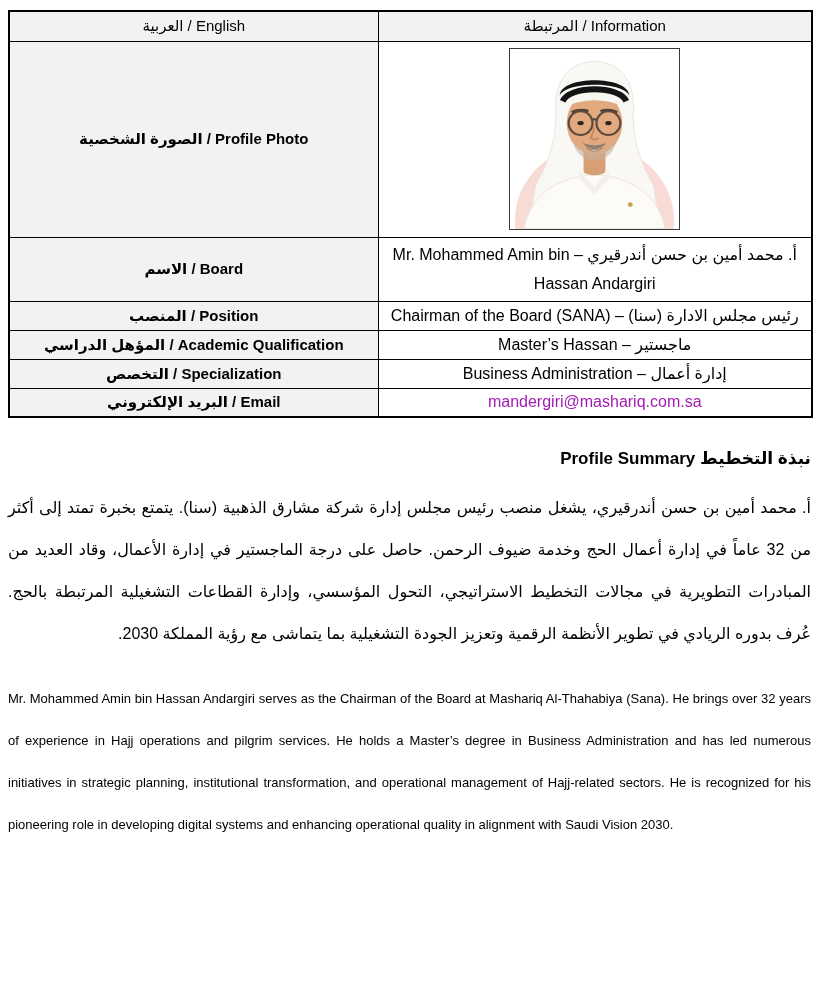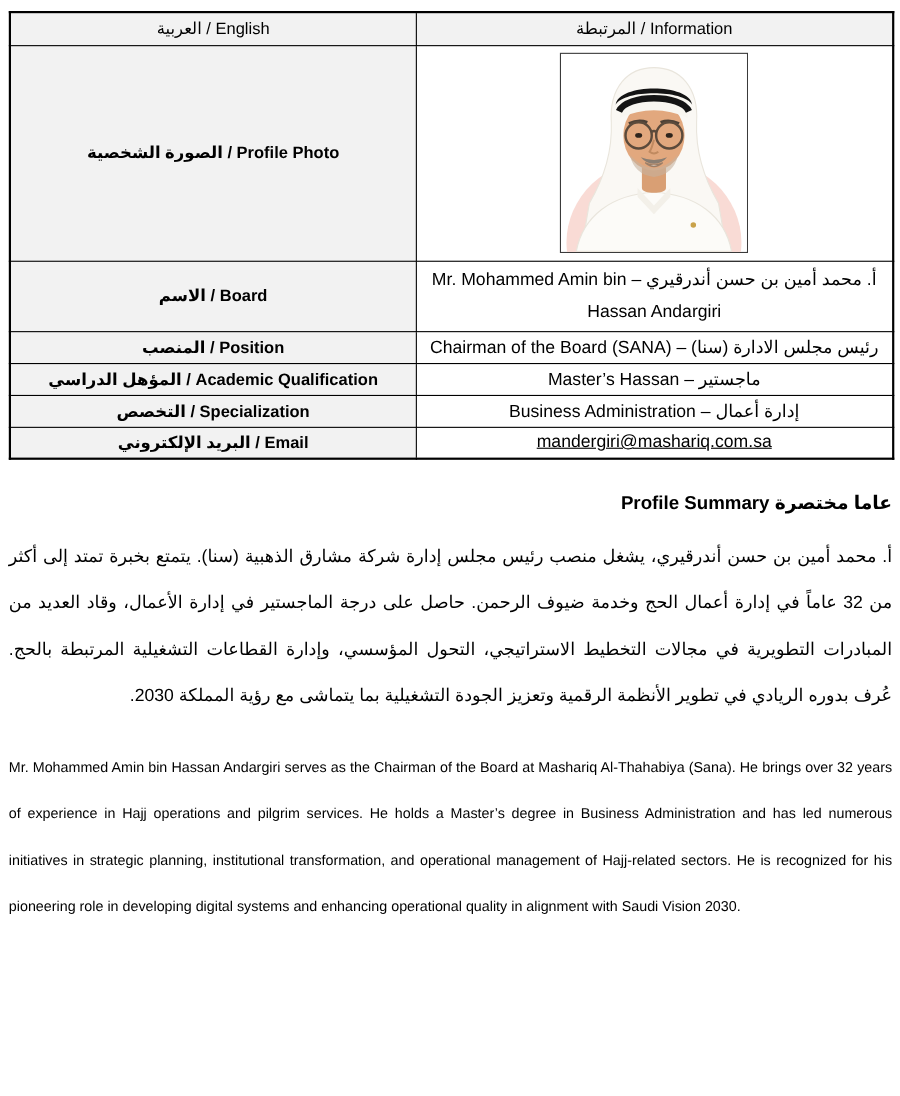--- a/index.html
+++ b/index.html
@@ -40,22 +40,21 @@
   tr.r-single{height:29px;}
   td.name-value{line-height:29px;}
 
   .photo-frame{
     width:169px;height:180px;margin:0 auto;
     border:1px solid #3a3a3a;background:#fff;overflow:hidden;
   }
   .photo-frame svg{display:block;}
 
   a.email{
-    color:#000000;
-    text-decoration:underline;
+    color:#a21caf;
     direction:ltr;unicode-bidi:embed;
     cursor:pointer;
   }
 
   
   .summary-heading{
     direction:rtl;text-align:right;
     font-weight:bold;font-size:17px;
     margin:30px 0 0 0;
   }
@@ -138,19 +137,19 @@
 
     <tr class="r-single">
       <td class="label">البريد الإلكتروني / Email</td>
       <td class="value">
         <a class="email">mandergiri@mashariq.com.sa</a>
       </td>
     </tr>
   </tbody>
     </table>
 
-  <h2 class="summary-heading">عاما مختصرة Profile Summary</h2>
+  <h2 class="summary-heading">نبذة التخطيط Profile Summary</h2>
 
   <p class="para ar">أ. محمد أمين بن حسن أندرقيري، يشغل منصب رئيس مجلس إدارة شركة مشارق الذهبية (سنا). يتمتع بخبرة تمتد إلى أكثر من 32 عاماً في إدارة أعمال الحج وخدمة ضيوف الرحمن. حاصل على درجة الماجستير في إدارة الأعمال، وقاد العديد من المبادرات التطويرية في مجالات التخطيط الاستراتيجي، التحول المؤسسي، وإدارة القطاعات التشغيلية المرتبطة بالحج. عُرف بدوره الريادي في تطوير الأنظمة الرقمية وتعزيز الجودة التشغيلية بما يتماشى مع رؤية المملكة 2030.</p>
 
   <p class="para en">Mr. Mohammed Amin bin Hassan Andargiri serves as the Chairman of the Board at Mashariq Al-Thahabiya (Sana). He brings over 32 years of experience in Hajj operations and pilgrim services. He holds a Master’s degree in Business Administration and has led numerous initiatives in strategic planning, institutional transformation, and operational management of Hajj-related sectors. He is recognized for his pioneering role in developing digital systems and enhancing operational quality in alignment with Saudi Vision 2030.</p>
 
 </div>
 
 </body></html>

